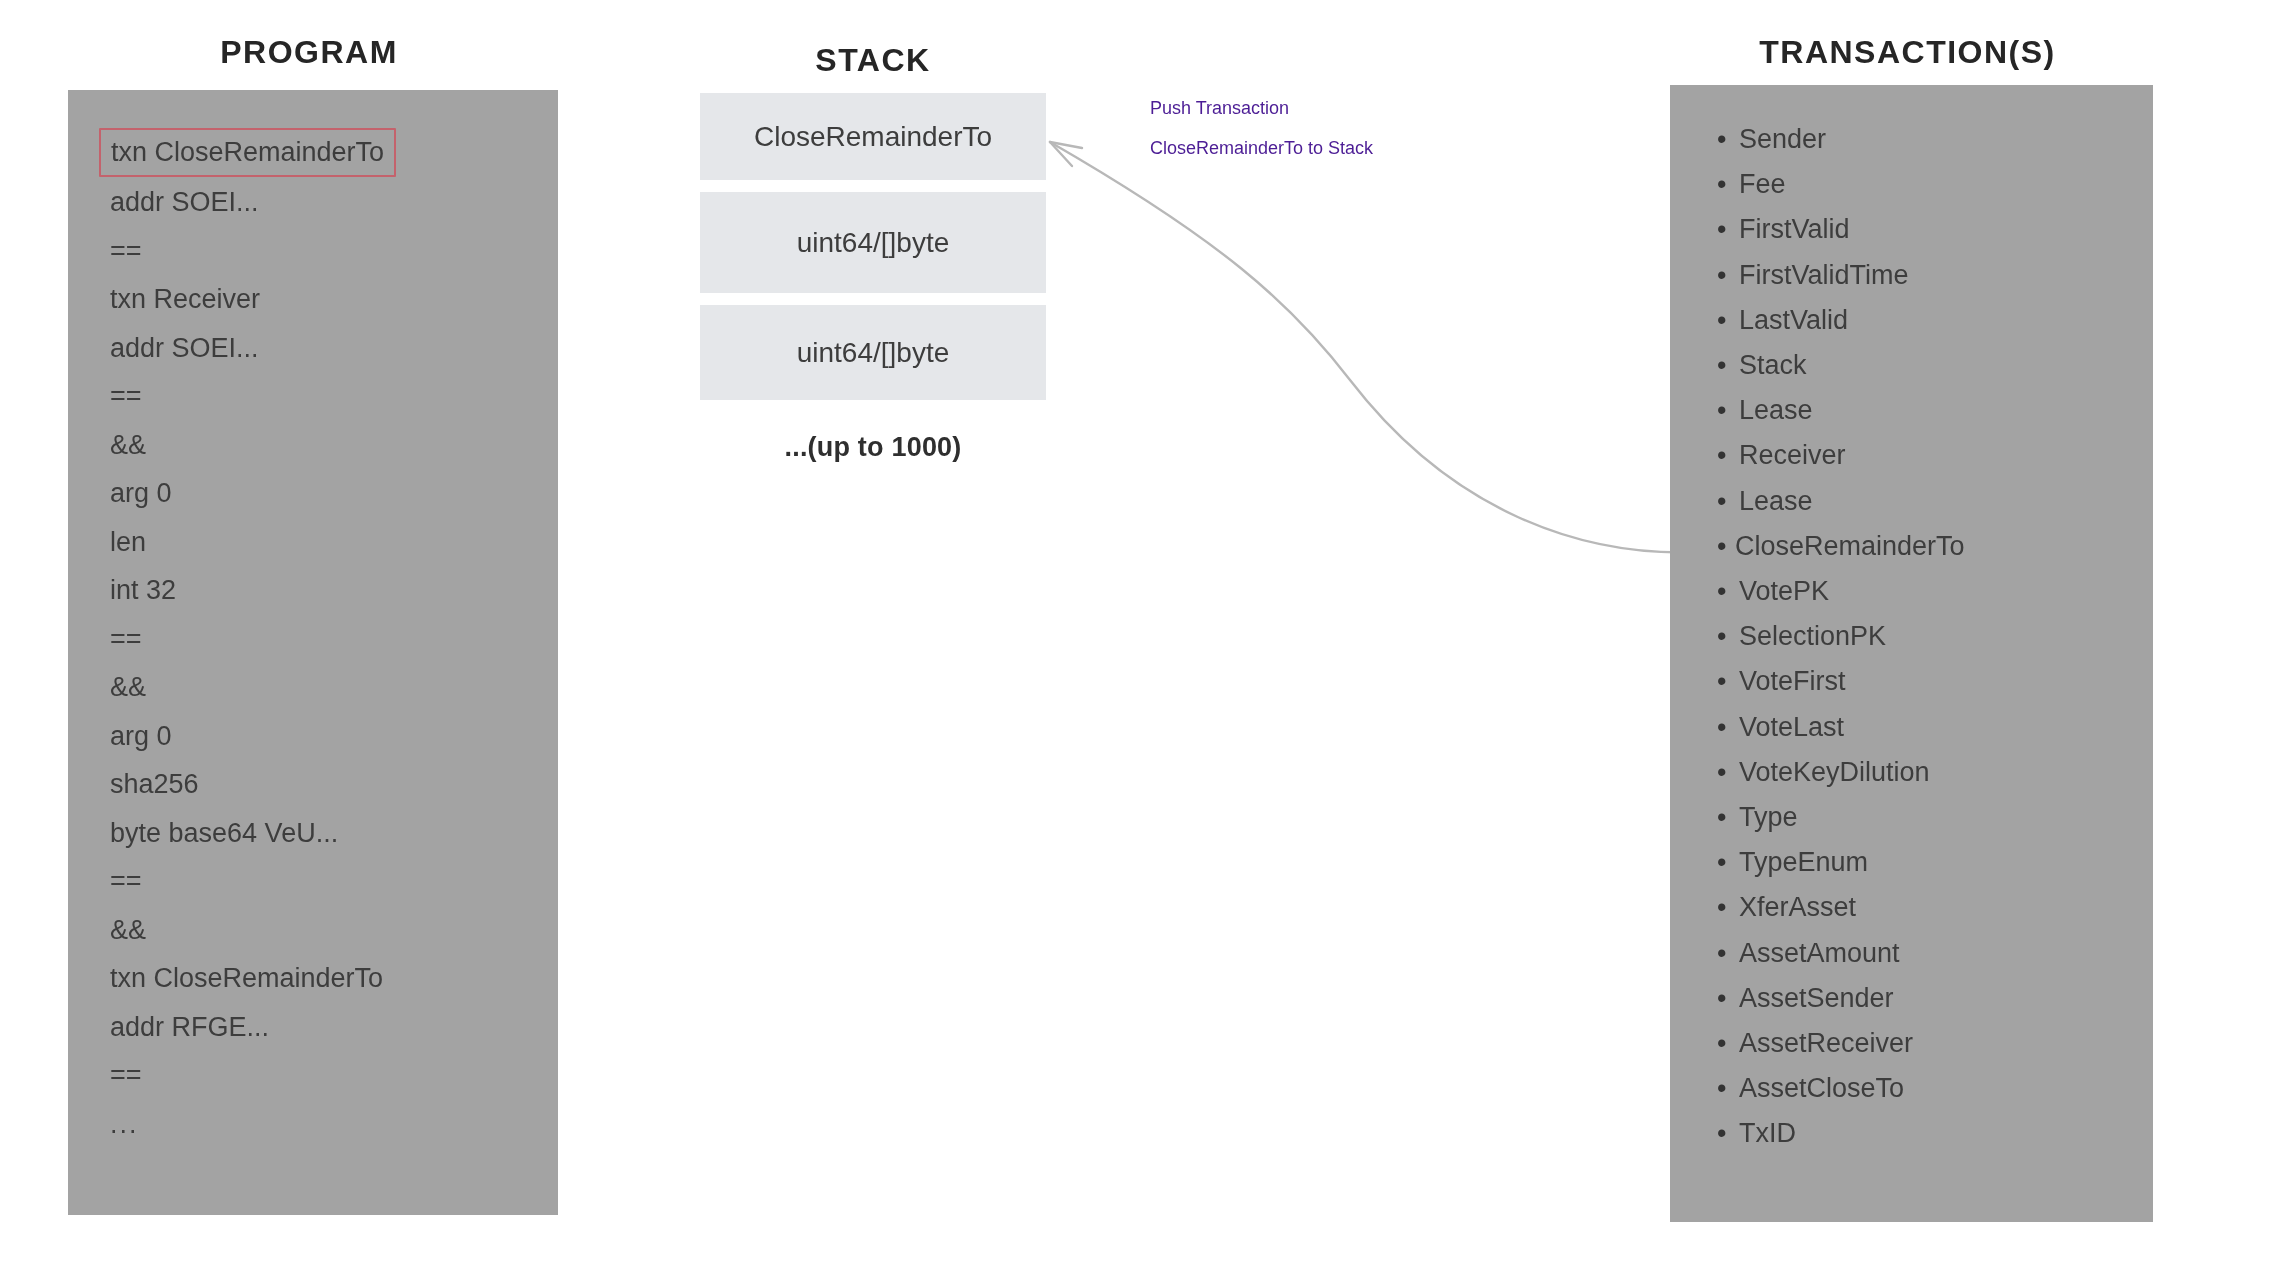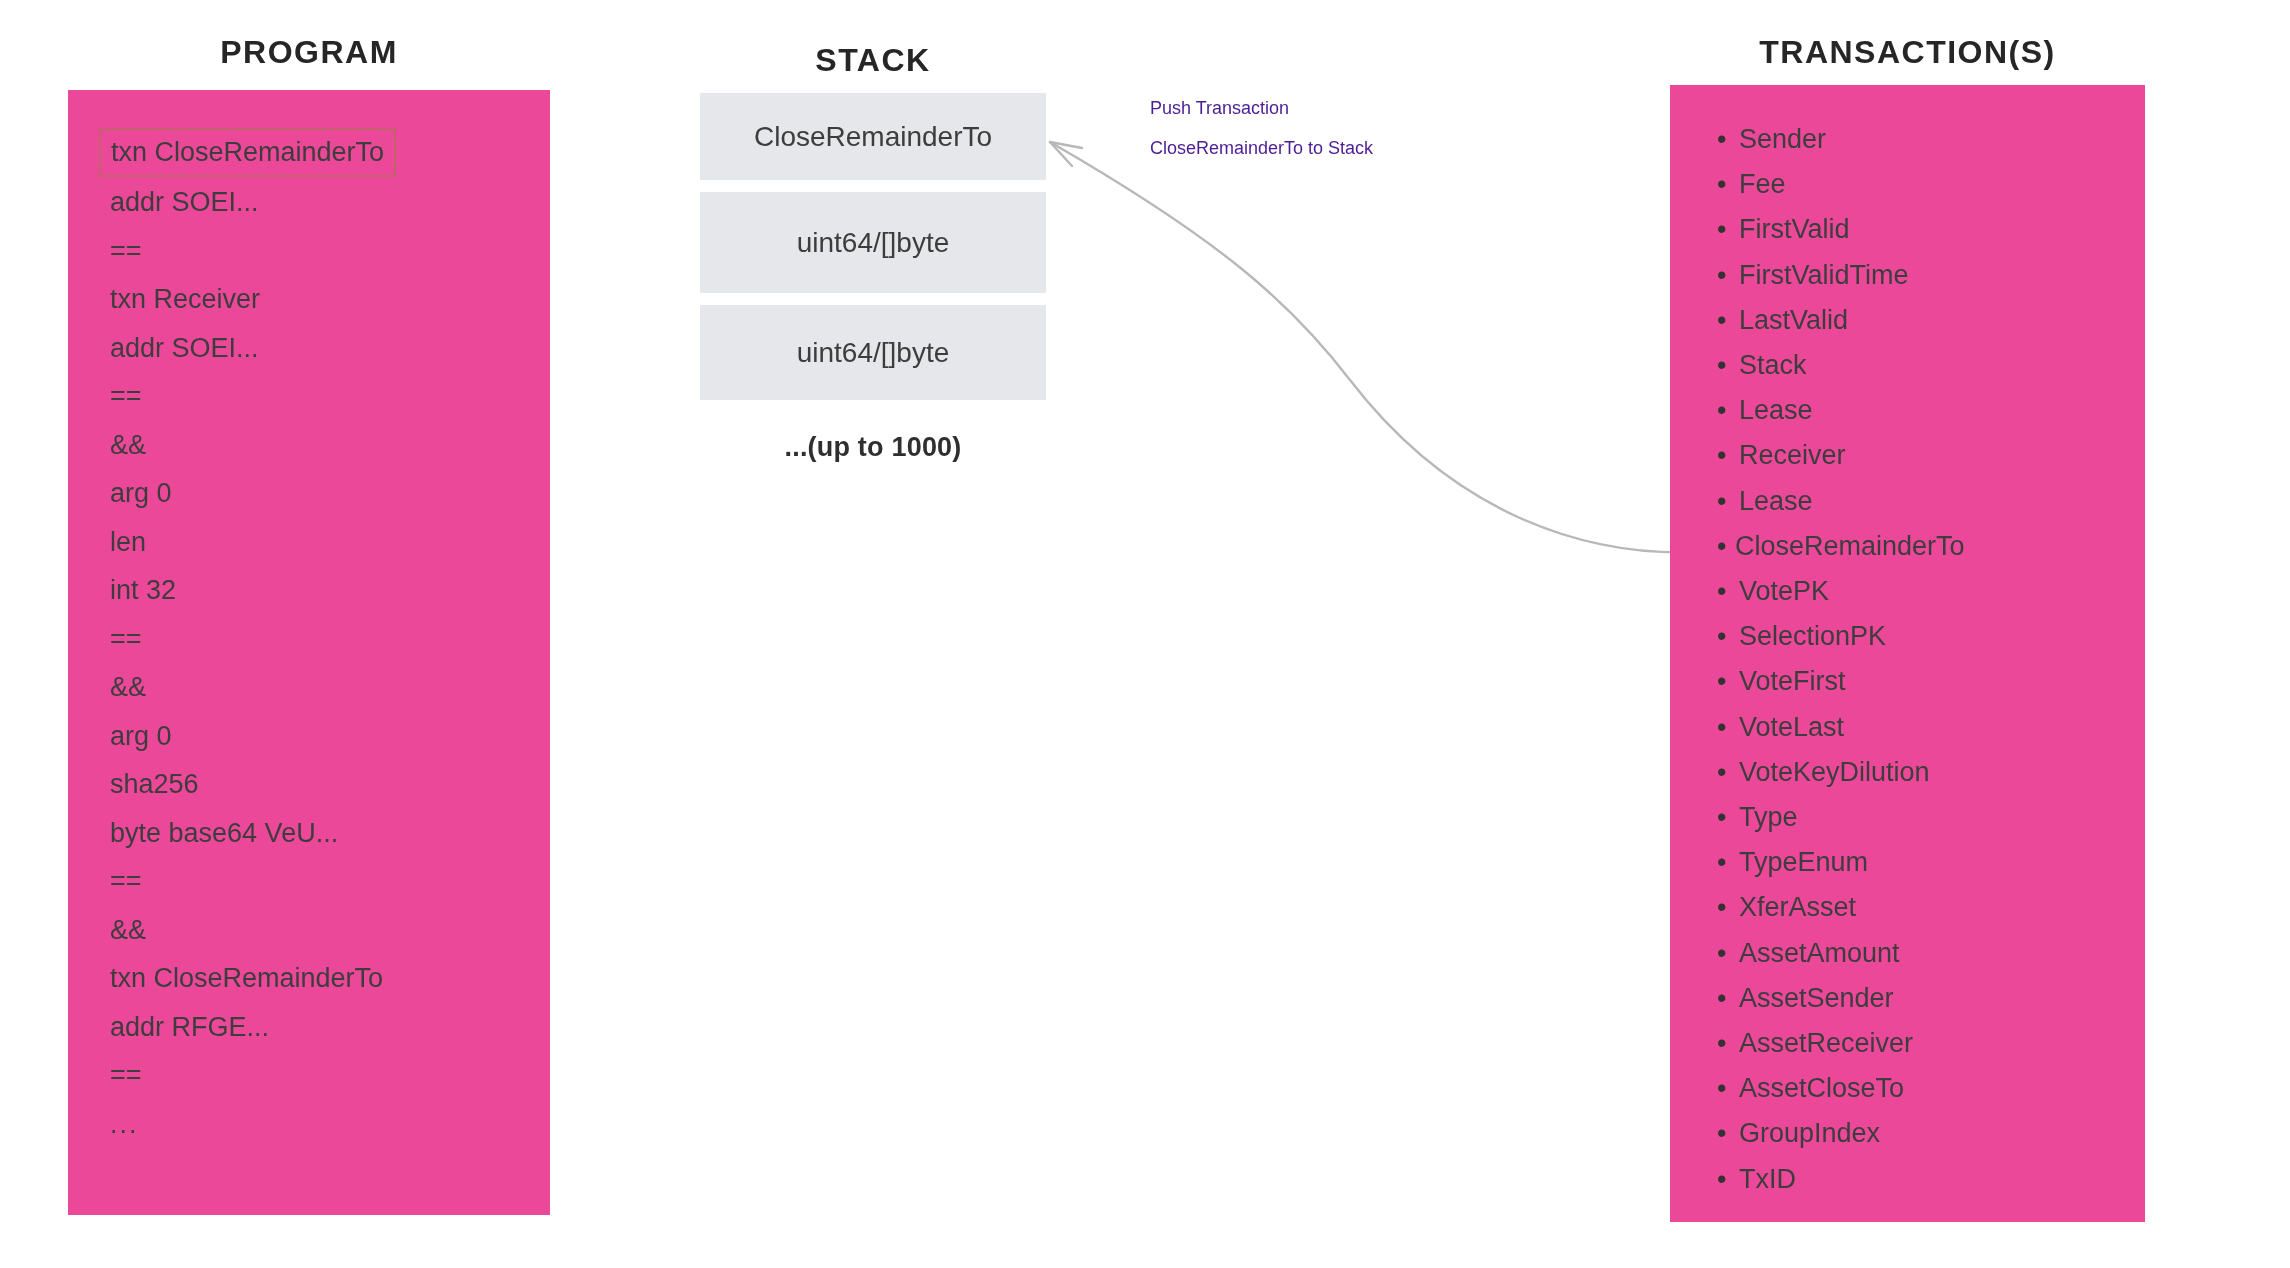--- a/index.html
+++ b/index.html
@@ -33,21 +33,22 @@
     white-space: nowrap;
     line-height: 1;
   }
   #heading-program { left: 68px;  width: 482px; top: 36px; }
   #heading-stack   { left: 700px; width: 346px; top: 44px; }
   #heading-tx      { left: 1670px; width: 475px; top: 36px; }
 
   
   .panel {
     position: absolute;
-    background: #ec4899;
+    background: #a3a3a3;
+    padding-left: 8px;
   }
 
   
   #program-panel {
     left: 68px;
     top: 90px;
     width: 482px;
     height: 1125px;
   }
   #program-list {
@@ -236,18 +237,17 @@
         <li class="tx-field">VoteFirst</li>
         <li class="tx-field">VoteLast</li>
         <li class="tx-field">VoteKeyDilution</li>
         <li class="tx-field">Type</li>
         <li class="tx-field">TypeEnum</li>
         <li class="tx-field">XferAsset</li>
         <li class="tx-field">AssetAmount</li>
         <li class="tx-field">AssetSender</li>
         <li class="tx-field">AssetReceiver</li>
         <li class="tx-field">AssetCloseTo</li>
-        <li class="tx-field">GroupIndex</li>
         <li class="tx-field">TxID</li>
       </ul>
   </div>
 
 </div>
 
 </body></html>

